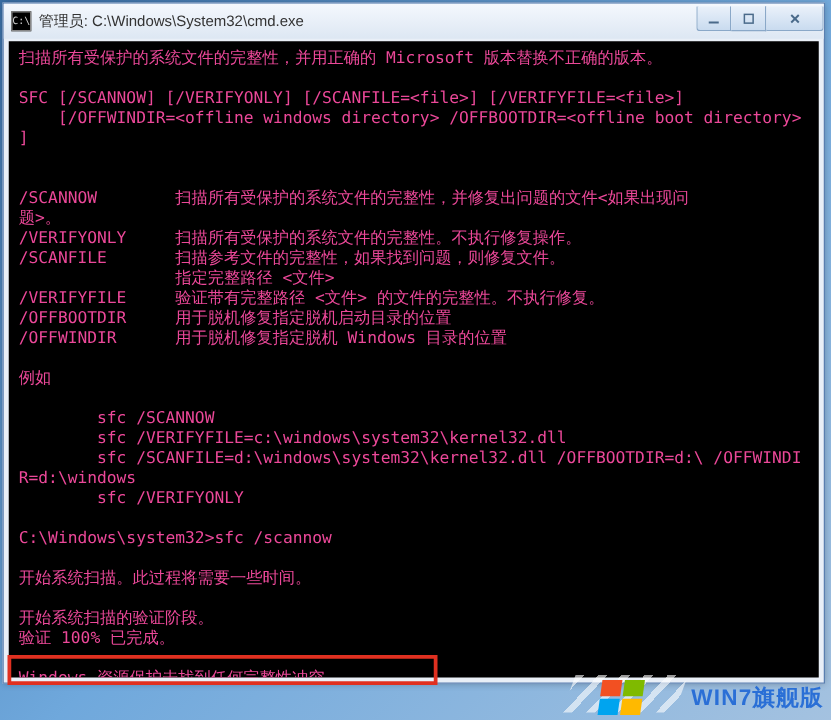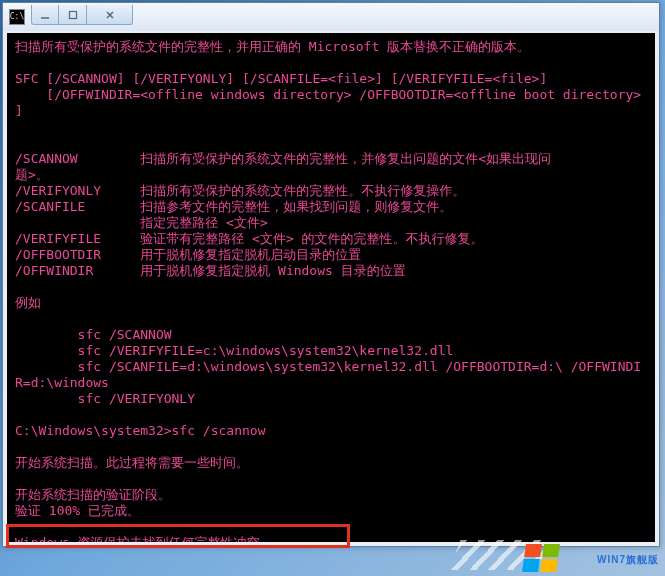--- a/index.html
+++ b/index.html
@@ -29,36 +29,37 @@
   .console .line { white-space: pre; }
 
   
   .redbox { position: absolute; border: 3px solid #e03020; pointer-events: none; }
 
   
   .wm { position: absolute; right: 6px; bottom: 4px; display: flex; align-items: center; gap: 6px; }
   .wm-flag { width: 34px; height: 28px; display: grid; grid-template-columns: 1fr 1fr; grid-template-rows: 1fr 1fr; gap: 2px; transform: skewX(-8deg); }
   .wm-flag div:nth-child(1){background:#f25022;} .wm-flag div:nth-child(2){background:#7fba00;}
   .wm-flag div:nth-child(3){background:#00a4ef;} .wm-flag div:nth-child(4){background:#ffb900;}
-  .wm-text { font-size: 10px; color: #2a6fd6; font-weight: bold; letter-spacing: 1px; margin-left: 33px; }
+  .wm-text { font-size: 18px; color: #2a6fd6; font-weight: bold; letter-spacing: 1px; margin-left: 33px; }
 
   
   .stripes { position:absolute; right:120px; bottom:6px; width:90px; height:30px; background: repeating-linear-gradient(120deg,rgba(255,255,255,.6) 0 6px, transparent 6px 16px); transform: skewX(-20deg); pointer-events:none;}
 </style>
 </head>
 <body>
 
 <div class="desktop"></div>
 
 <div class="window">
 
   <div class="titlebar">
     <div class="icon">
         <span>C:\</span>
       </div>
+    <div class="title">管理员: C:\Windows\System32\cmd.exe</div>
     <div class="win-btns">
       <div class="win-btn">
         <svg viewBox="0 0 10 10">
             <line x1="1" y1="8" x2="9" y2="8" stroke="#4a6a8a" stroke-width="1.5"></line>
           </svg>
       </div>
       <div class="win-btn">
         <svg viewBox="0 0 10 10">
             <rect x="1.5" y="1.5" width="7" height="7" fill="none" stroke="#4a6a8a" stroke-width="1.2"></rect>
           </svg>

